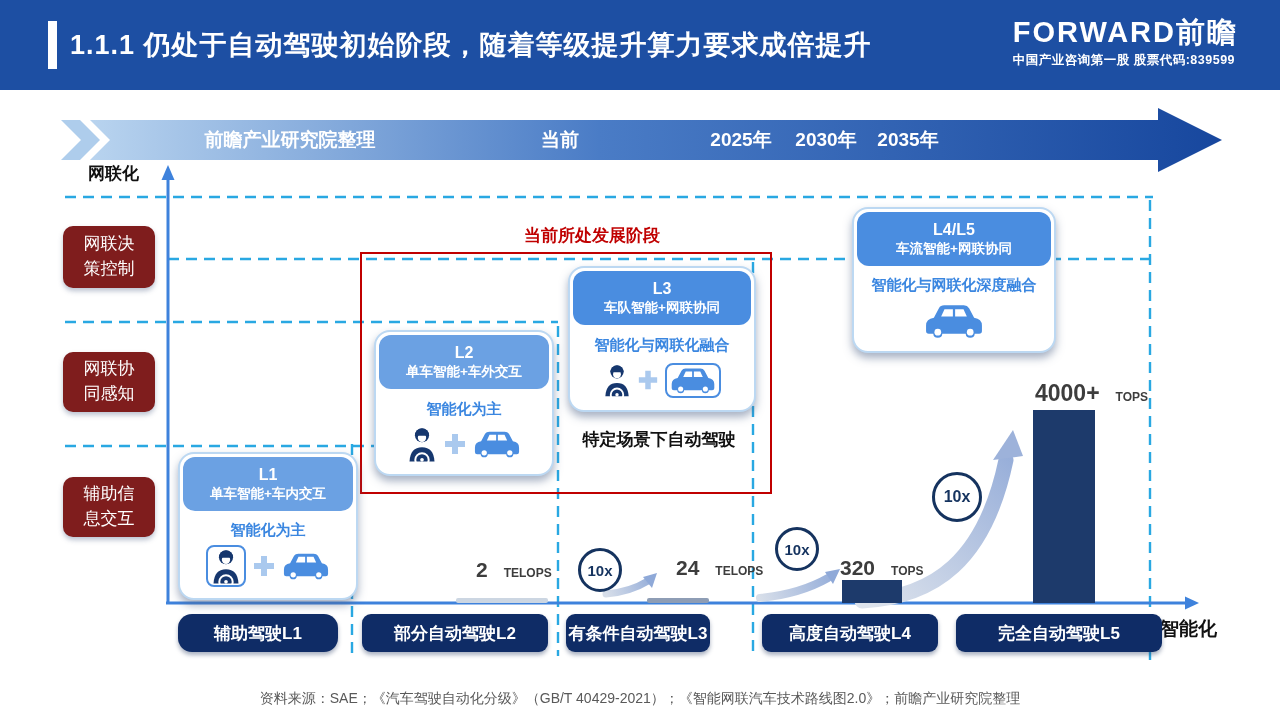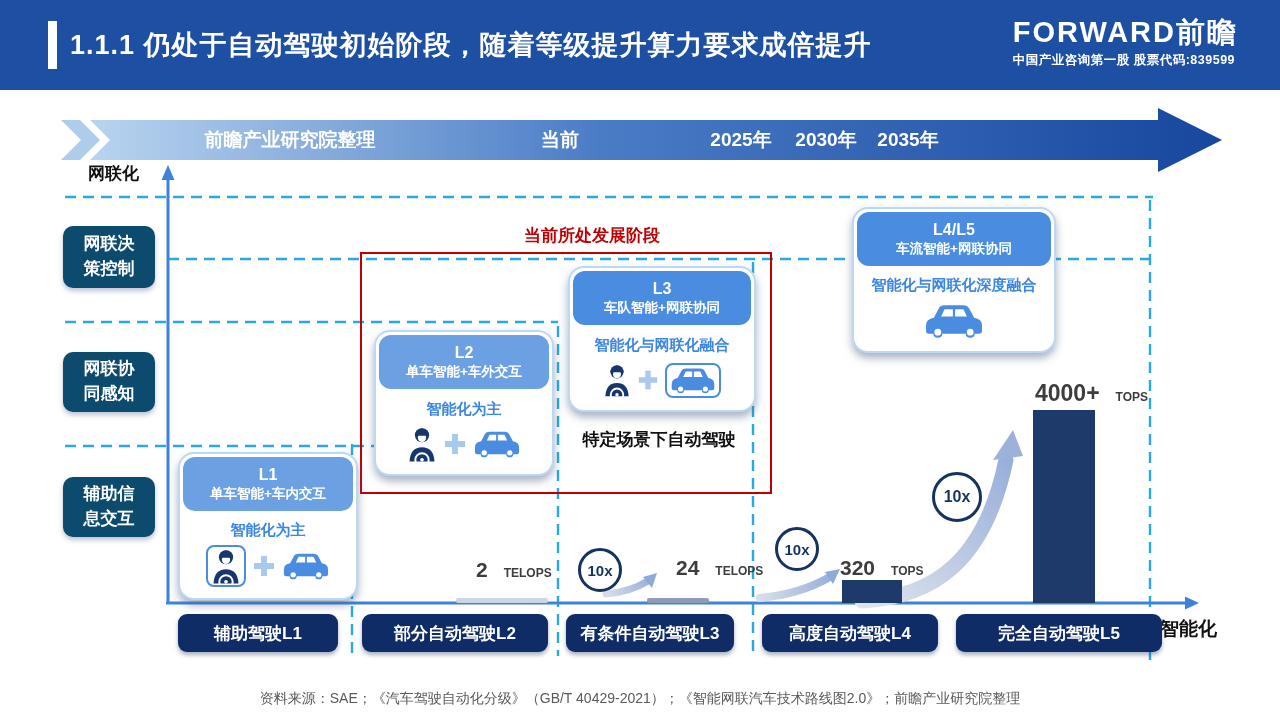--- a/index.html
+++ b/index.html
@@ -12,22 +12,22 @@
          color:#ffffff;font-size:27px;font-weight:bold;letter-spacing:1px;}
   .brand{position:absolute;right:42px;top:17px;text-align:left;color:#fff;}
   .brand-name{font-size:29px;font-weight:bold;letter-spacing:2px;line-height:1.1;}
   .brand-sub{font-size:12.5px;font-weight:bold;letter-spacing:.5px;margin-top:3px;}
   
   .tl-label{position:absolute;color:#fff;font-weight:bold;font-size:19px;height:24px;line-height:24px;
             text-align:center;z-index:2;}
   
   .axis-cap{position:absolute;color:#111;font-weight:bold;z-index:2;}
   
-  .ybox{position:absolute;left:63px;width:92px;background:#0c4a6e;border-radius:10px;color:#fff;
-        font-size:17px;font-weight:bold;line-height:1.45;display:flex;align-items:center;
+  .ybox{position:absolute;left:63px;width:92px;background:#7f1d1d;border-radius:10px;color:#fff;
+        font-size:17px;font-weight:normal;line-height:1.45;display:flex;align-items:center;
         justify-content:center;text-align:center;z-index:3;box-shadow:0 3px 5px rgba(60,80,120,.35);}
   
   .lcard{position:absolute;background:#fff;border:2px solid #bcd8f2;border-radius:16px;
          box-shadow:0 5px 9px rgba(80,100,135,.5);z-index:3;display:flex;flex-direction:column;box-sizing:border-box;}
   .lcard .head{margin:3px;border-radius:12px;color:#fff;display:flex;flex-direction:column;
                justify-content:center;align-items:center;height:54px;flex:none;}
   .hd-light{background:#6ba1e3;} .hd-mid{background:#4a8de0;}
   .head .t{font-weight:bold;font-size:16px;line-height:1.25;}
   .head .s{font-weight:bold;font-size:13.5px;line-height:1.3;}
   .lcard .bodyarea{flex:1;display:flex;flex-direction:column;align-items:center;
@@ -301,21 +301,21 @@
   </div>
   <div class="val" style="left:1035px;top:380px;">
     <span class="num" style="font-size:23px;">4000+</span>
     <span class="unit">TOPS</span>
   </div>
 
   <div class="mult" style="left:578px;top:548px;width:44px;height:44px;font-size:15px;">10x</div>
   <div class="mult" style="left:775px;top:527px;width:44px;height:44px;font-size:15px;">10x</div>
   <div class="mult" style="left:932px;top:472px;width:50px;height:50px;font-size:16px;">10x</div>
 
-  <div class="xbox" style="left:178px;width:160px;">辅助驾驶L1</div>
+  <div class="xbox" style="left:178px;width:160px;border-radius:14px;">辅助驾驶L1</div>
   <div class="xbox" style="left:362px;width:186px;">部分自动驾驶L2</div>
-  <div class="xbox" style="left:566px;width:168px;">有条件自动驾驶L3</div>
+  <div class="xbox" style="left:566px;width:144px;">有条件自动驾驶L3</div>
   <div class="xbox" style="left:762px;width:176px;">高度自动驾驶L4</div>
   <div class="xbox" style="left:956px;width:206px;">完全自动驾驶L5</div>
 
   <div class="source">资料来源：SAE；《汽车驾驶自动化分级》（GB/T 40429-2021）；《智能网联汽车技术路线图2.0》；前瞻产业研究院整理</div>
 
 </div>
 
 </body></html>

